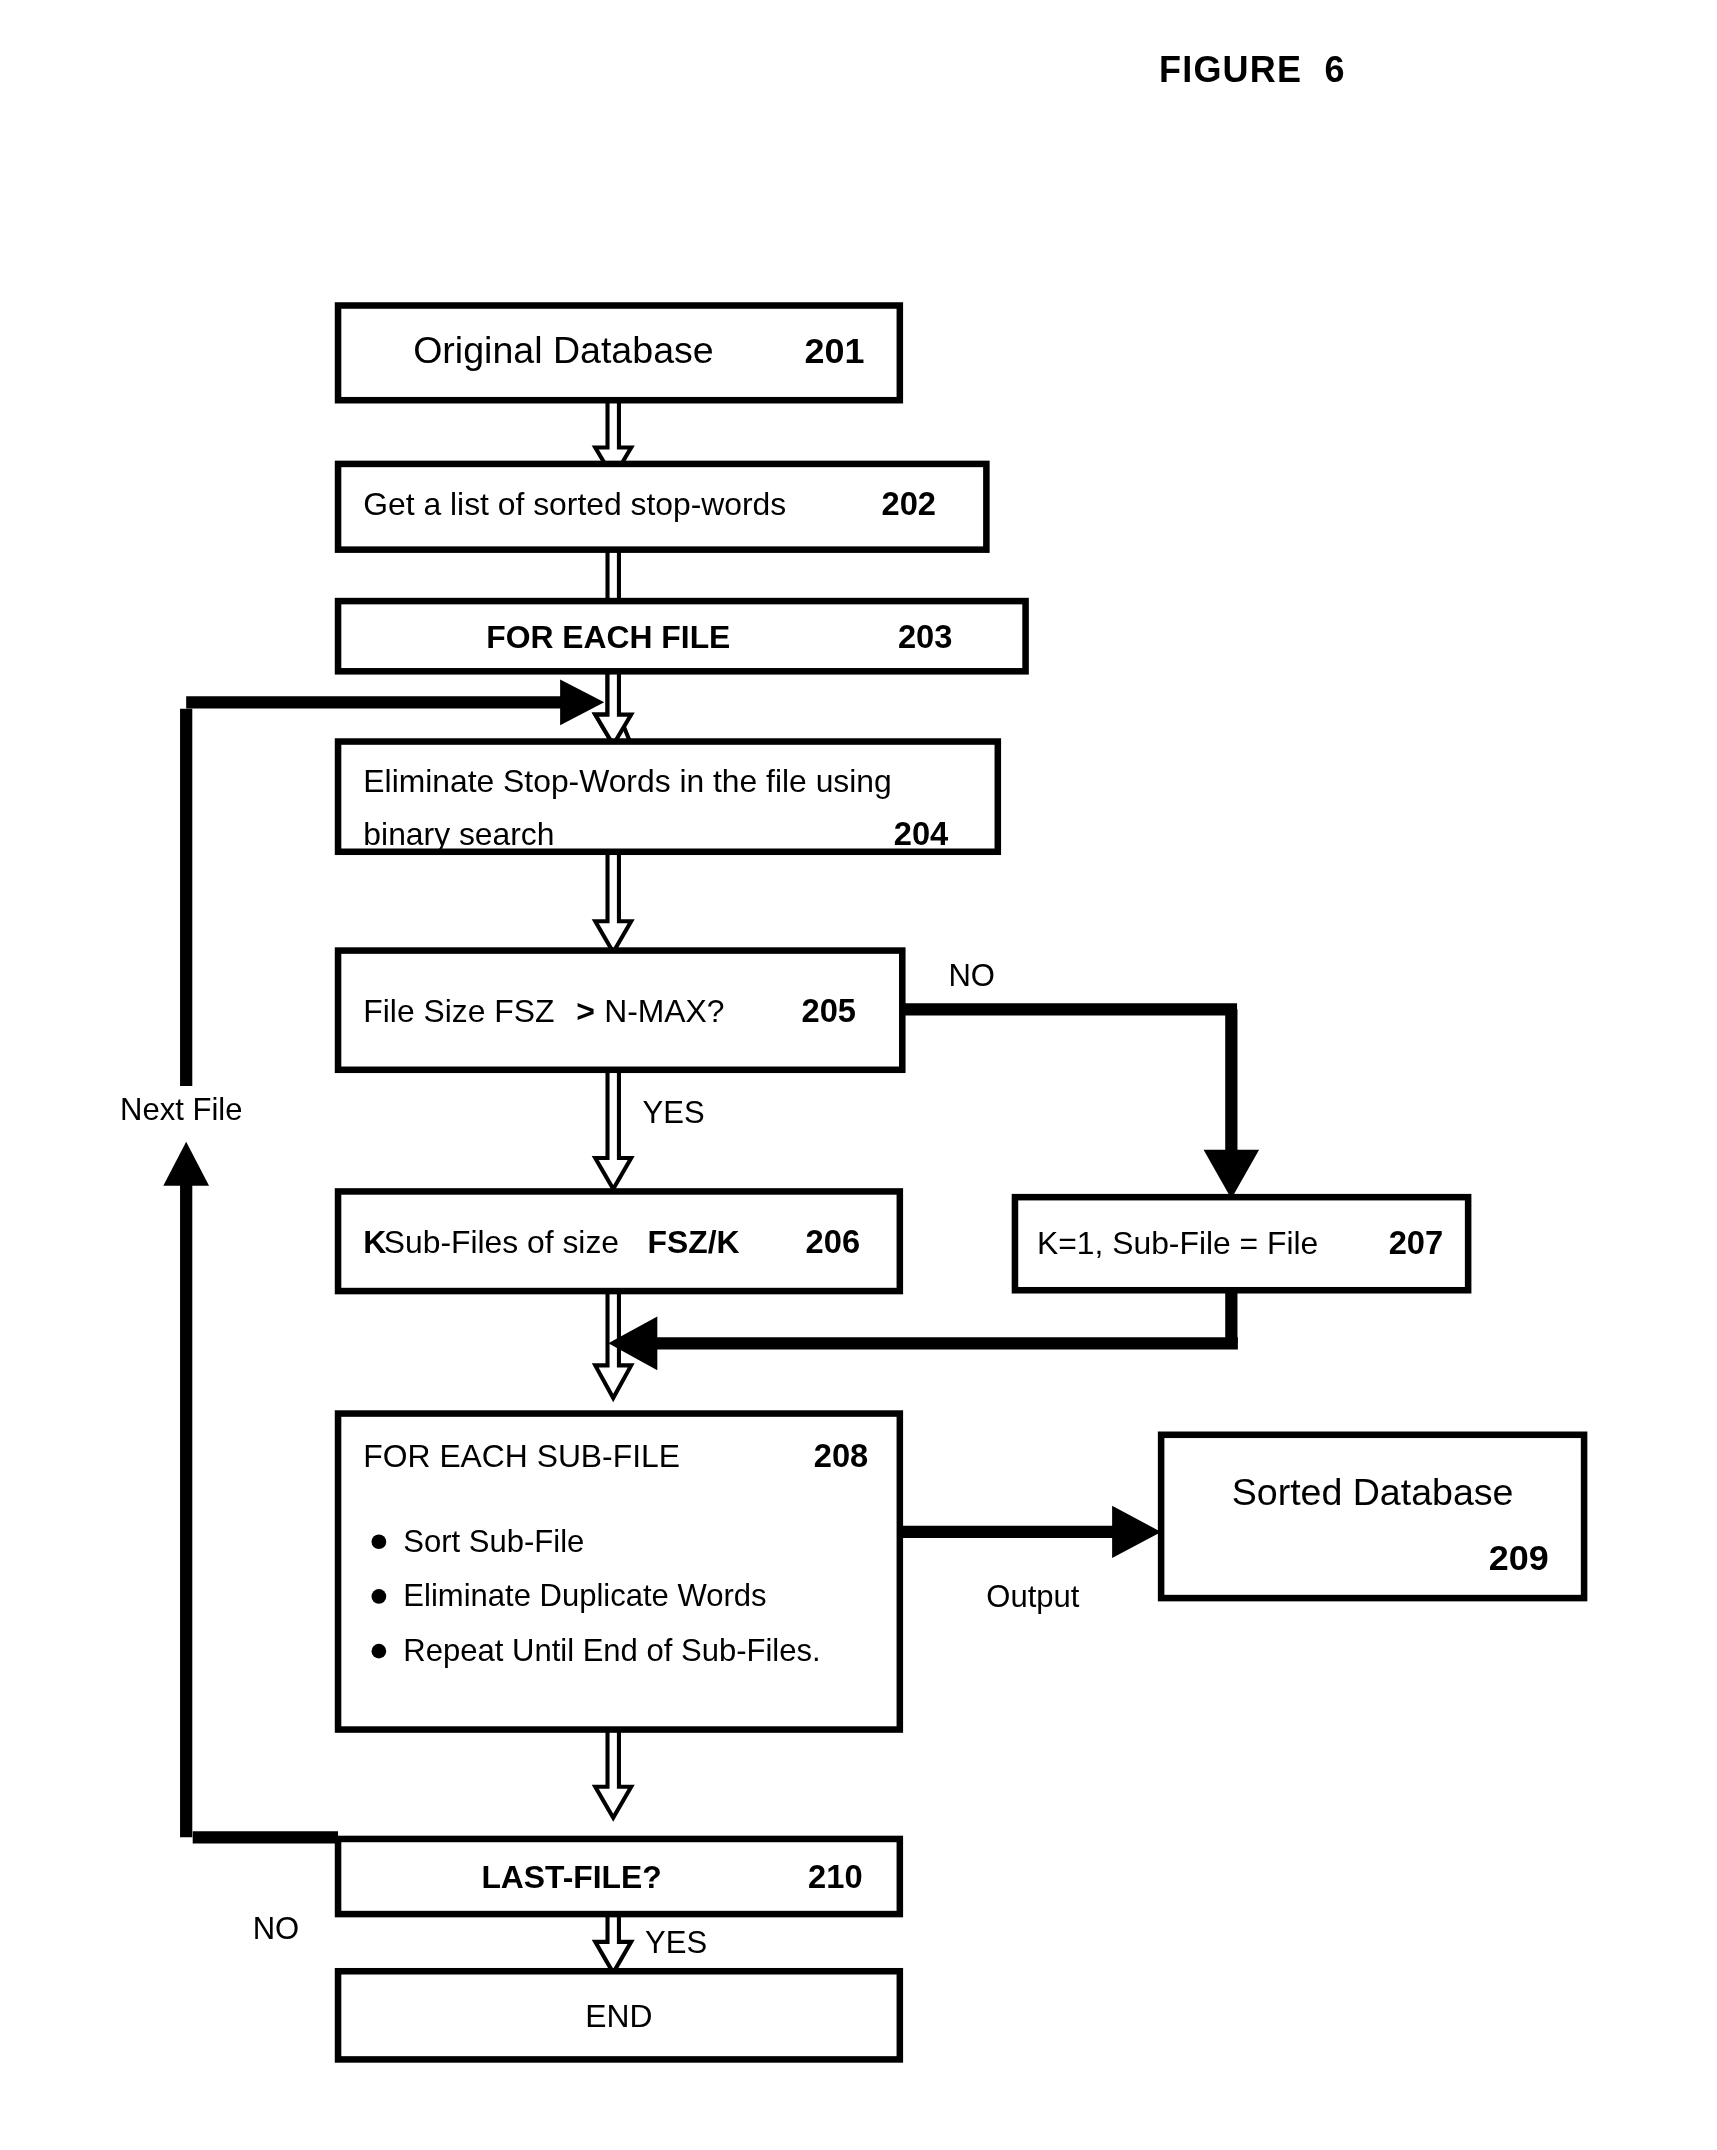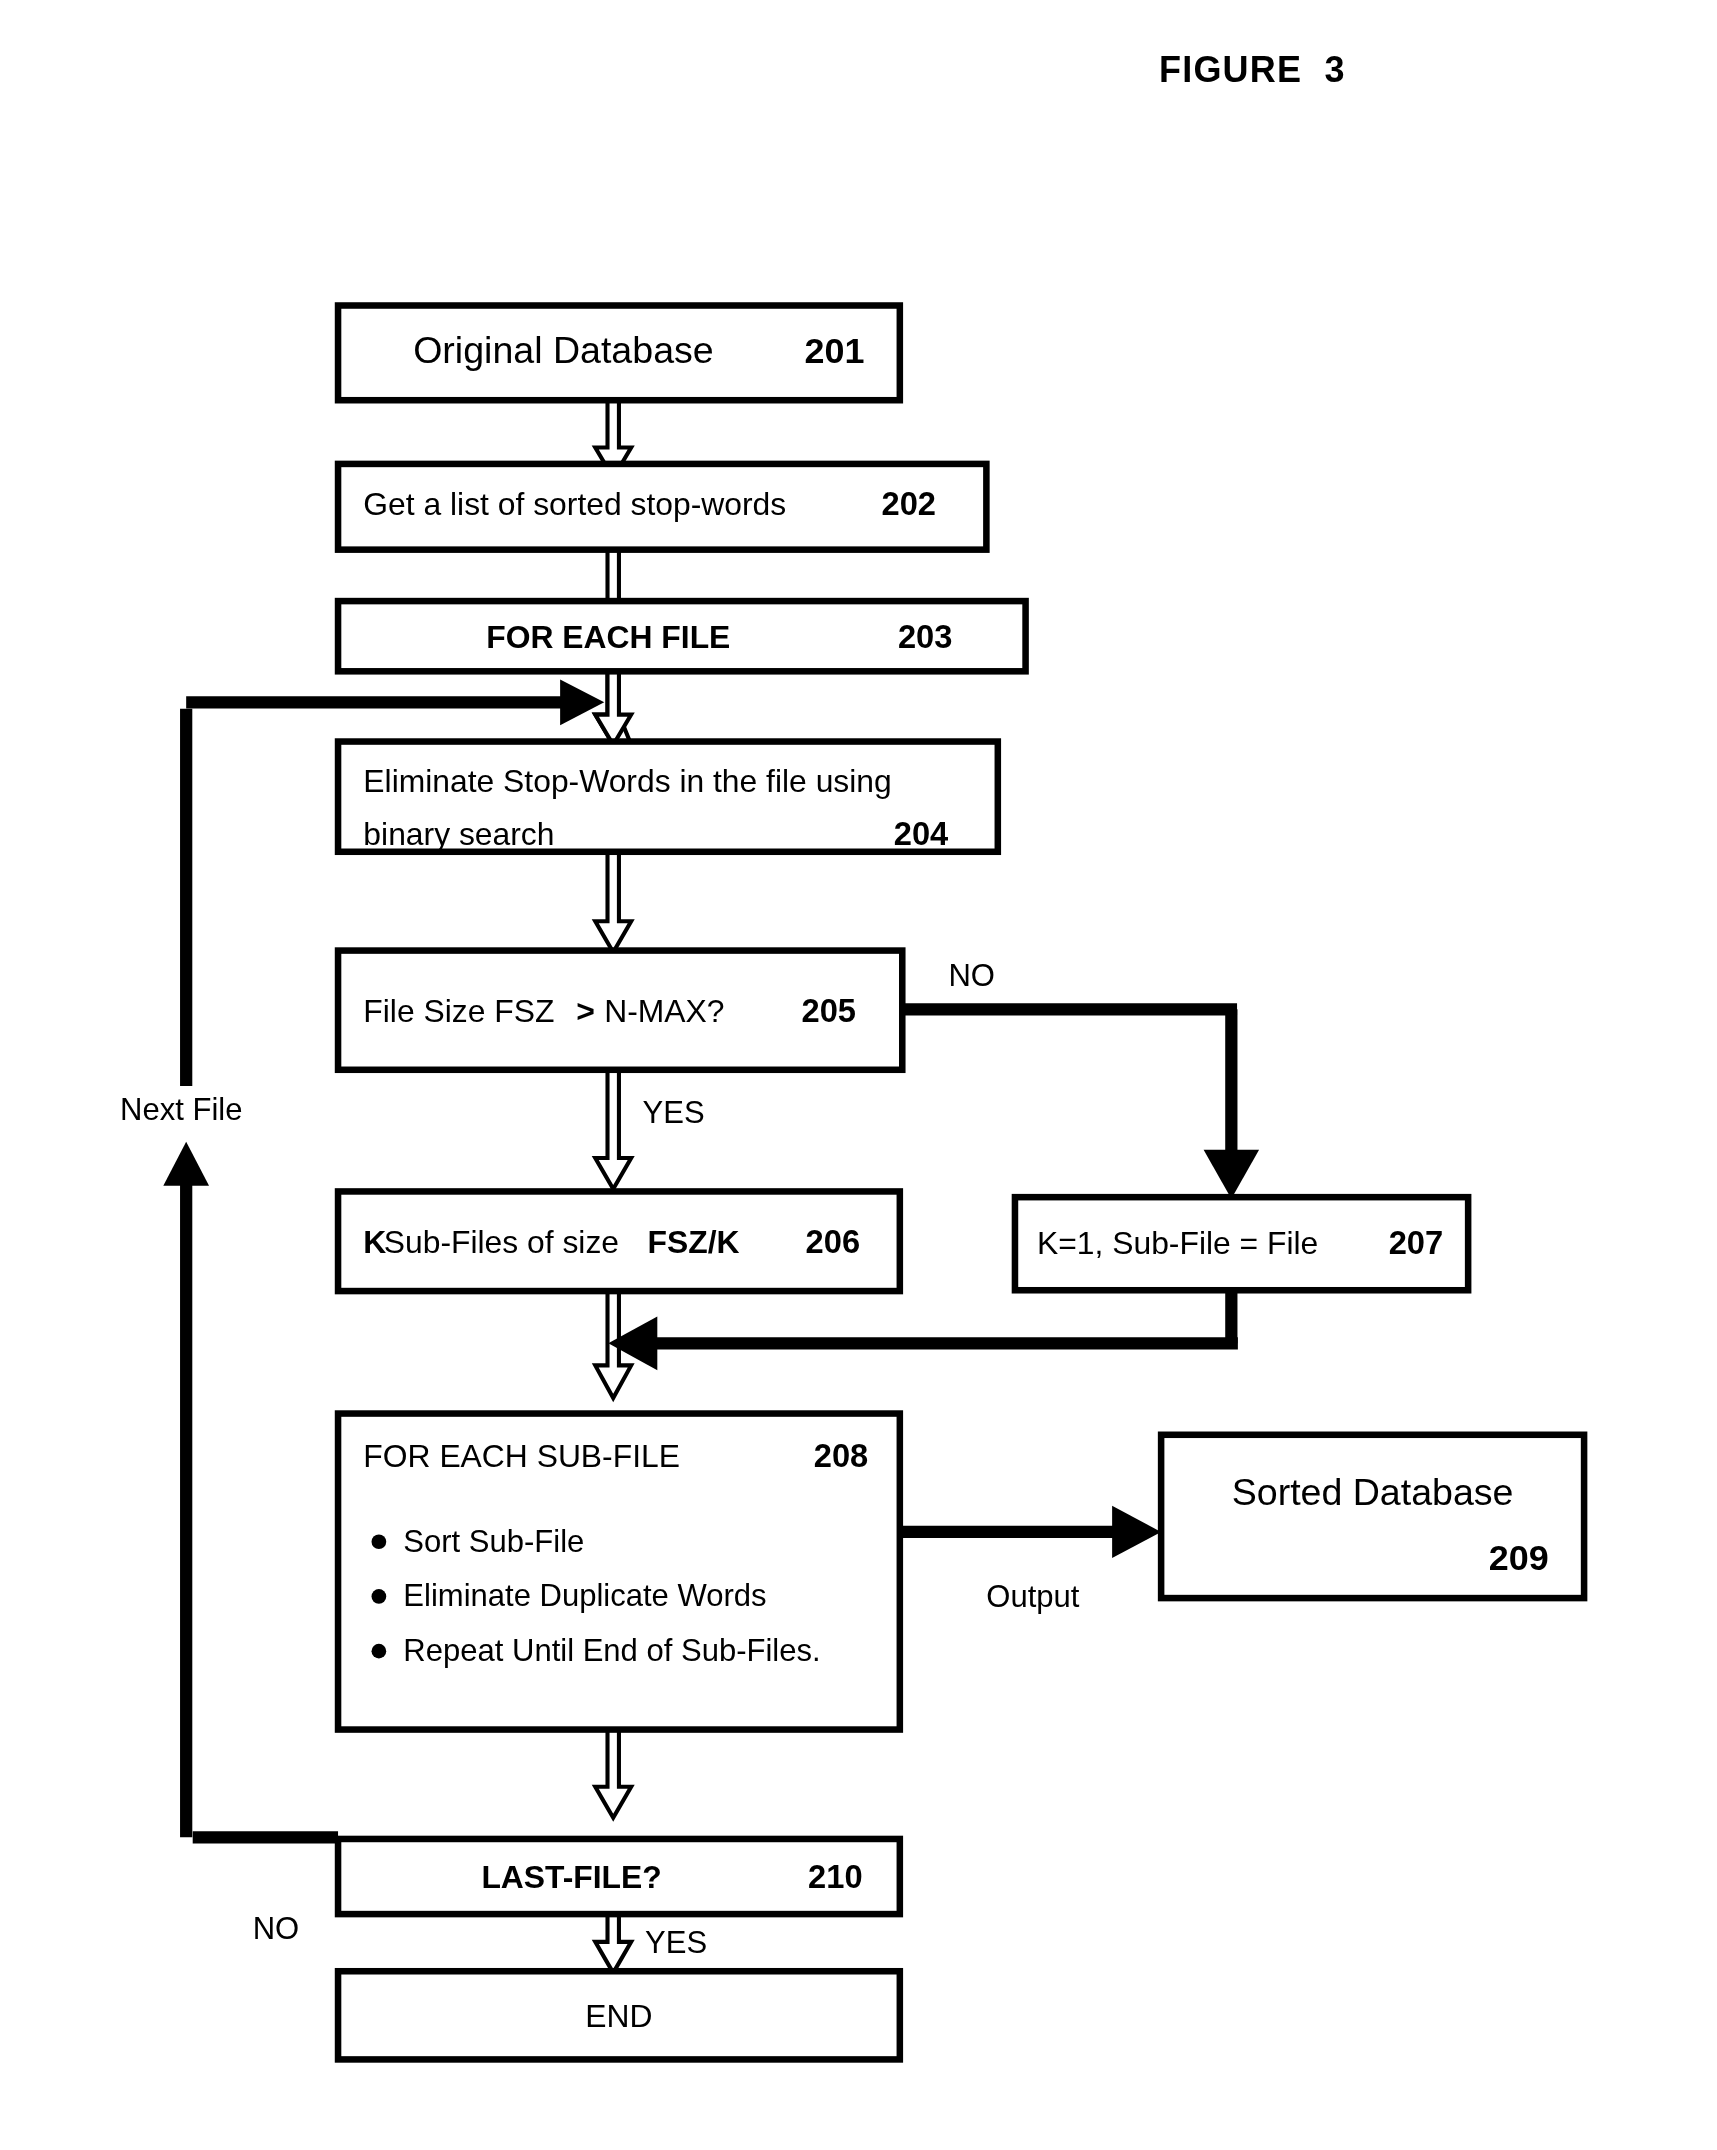--- a/index.html
+++ b/index.html
@@ -65,21 +65,21 @@
     stroke: #000000;
     stroke-width: 5;
     stroke-linejoin: miter;
   }
 </style>
 </head>
 <body>
 
 <div id="figure-root">
 
-  <div class="fig-title">FIGURE  3</div>
+  <div class="fig-title">FIGURE  6</div>
 
   <svg class="flow" viewBox="0 0 2104 2634" xmlns="http://www.w3.org/2000/svg">
 
     <g>
       <path class="hollow" d="M 744 490 L 744 548 L 729 548 L 751 585 L 773 548 L 758 548 L 758 490 Z"></path>
     </g>
 
     <g>
       <path class="hollow" d="M 744 673 L 744 736 L 729 736 L 751 775 L 773 736 L 758 736 L 758 673 Z"></path>
     </g>

